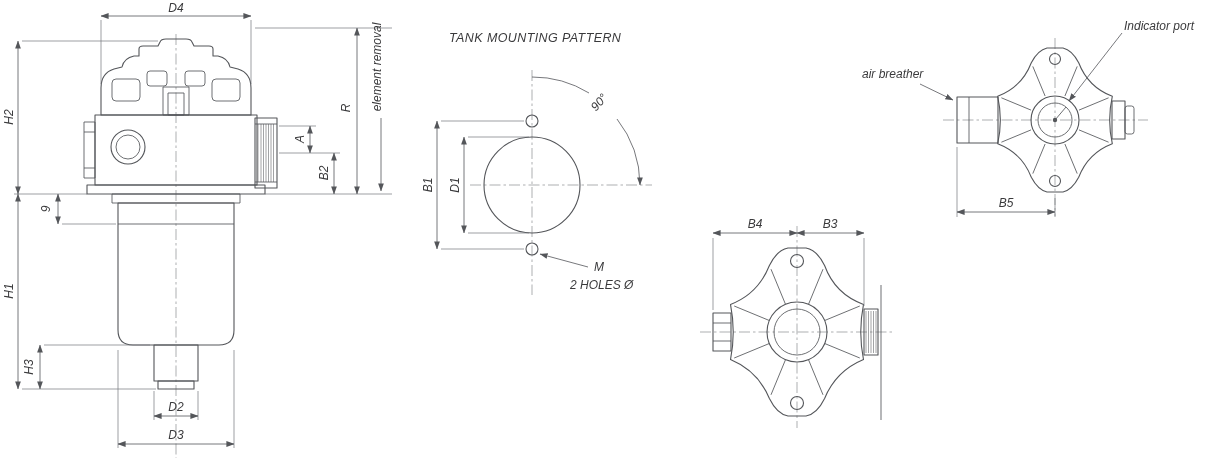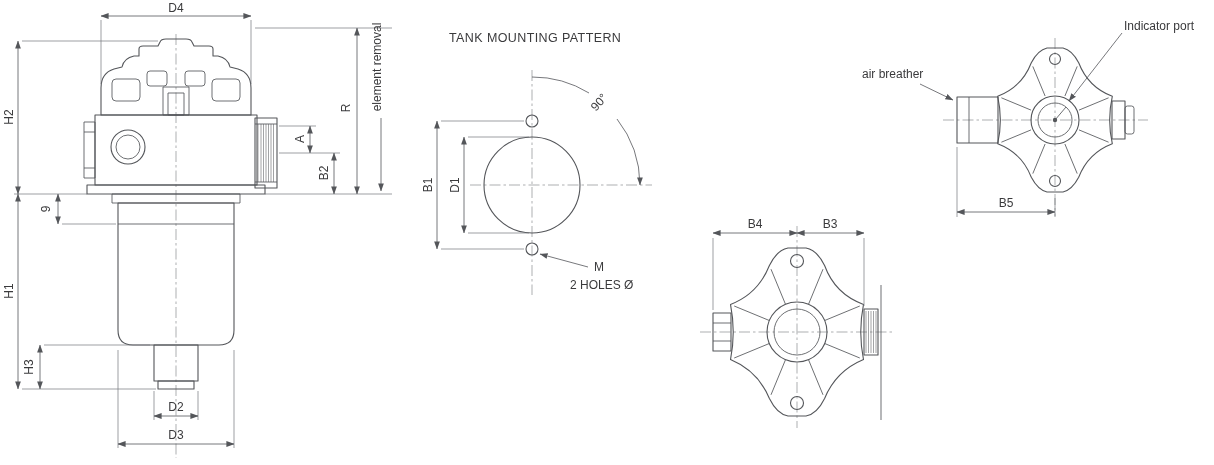--- a/index.html
+++ b/index.html
@@ -1,17 +1,17 @@
 <!DOCTYPE html>
 <html><head>
 <meta charset="utf-8">
 <style>
   html,body{margin:0;padding:0;background:#ffffff;}
   .sheet{width:1214px;height:465px;background:#ffffff;position:relative;overflow:hidden;
-         font-family:"Liberation Sans",sans-serif;}
+         font-family:"Liberation Sans",sans-serif;font-style:italic;}
   svg{display:block;}
   .ol{fill:none;stroke:#54565a;stroke-width:1.1;stroke-linejoin:round;stroke-linecap:round;}
   .ol2{fill:none;stroke:#54565a;stroke-width:0.85;stroke-linejoin:round;}
   .thin{fill:none;stroke:#74777b;stroke-width:0.7;}
   .dim{fill:none;stroke:#54565a;stroke-width:0.8;}
   .cl{fill:none;stroke:#8a8d91;stroke-width:0.7;stroke-dasharray:11 3 2.5 3;}
   .hatch line{stroke:#54565a;stroke-width:0.55;}
   text{fill:#3a3a3c;font-size:12px;font-family:"Liberation Sans",sans-serif;}
   .ttl{font-size:12.5px;letter-spacing:.4px;}
   .mid{text-anchor:middle;}

